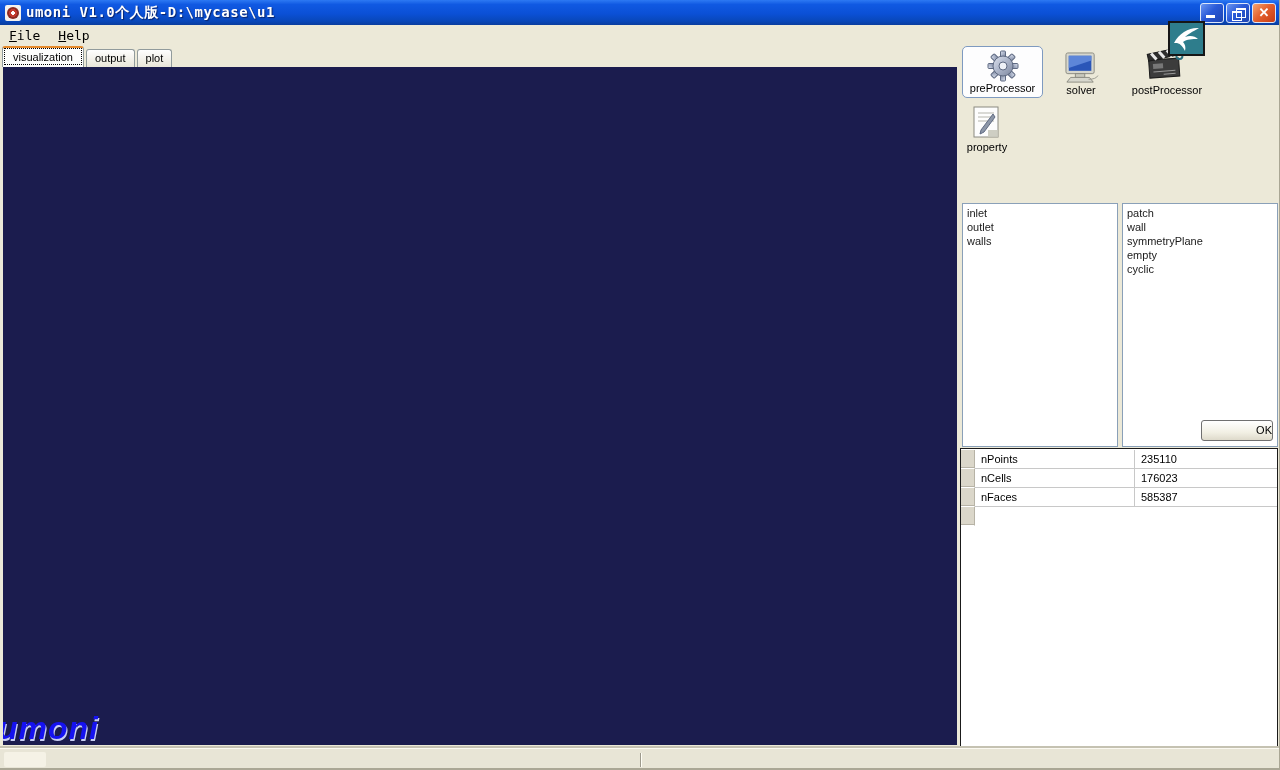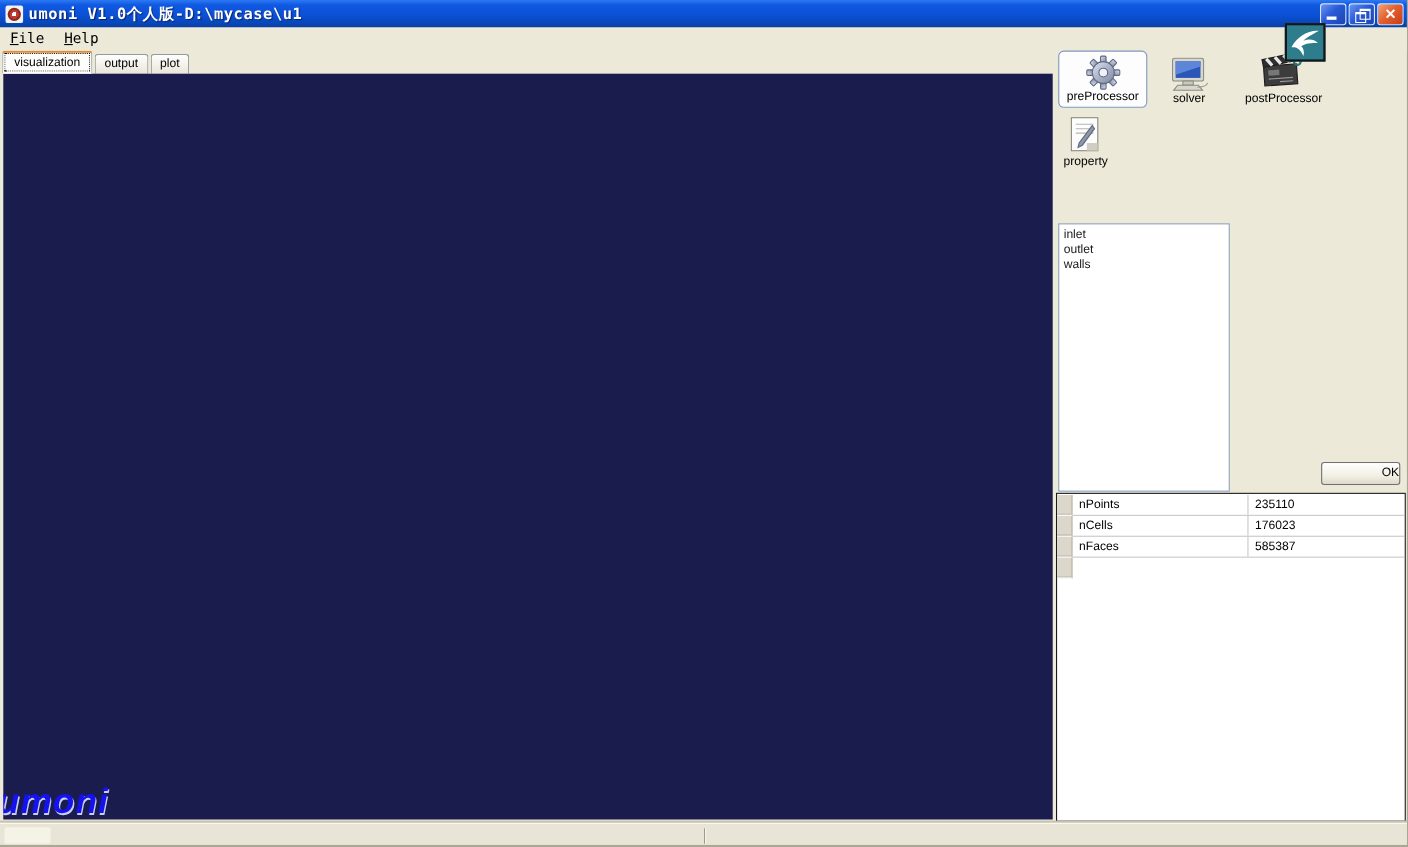--- a/index.html
+++ b/index.html
@@ -252,20 +252,27 @@
     <path d="M17 24 h10 v7 h-10 z" fill="#c9c9bd" opacity="0.9"></path>
   </svg>
   <div id="property-label" class="tool-label">property</div>
 
   <div id="list-boundaries" class="listbox">
     <div class="list-item">inlet</div>
     <div class="list-item">outlet</div>
     <div class="list-item">walls</div>
   </div>
 
+  <div id="list-patchtypes" class="listbox">
+    <div class="list-item">patch</div>
+    <div class="list-item">wall</div>
+    <div class="list-item">symmetryPlane</div>
+    <div class="list-item">empty</div>
+    <div class="list-item">cyclic</div>
+  </div>
 
   <div id="ok-button">OK</div>
 
   <div id="stats-panel">
     <div id="vheader">
       <div class="vh-cell"></div>
       <div class="vh-cell"></div>
       <div class="vh-cell"></div>
       <div class="vh-cell"></div>
     </div>

